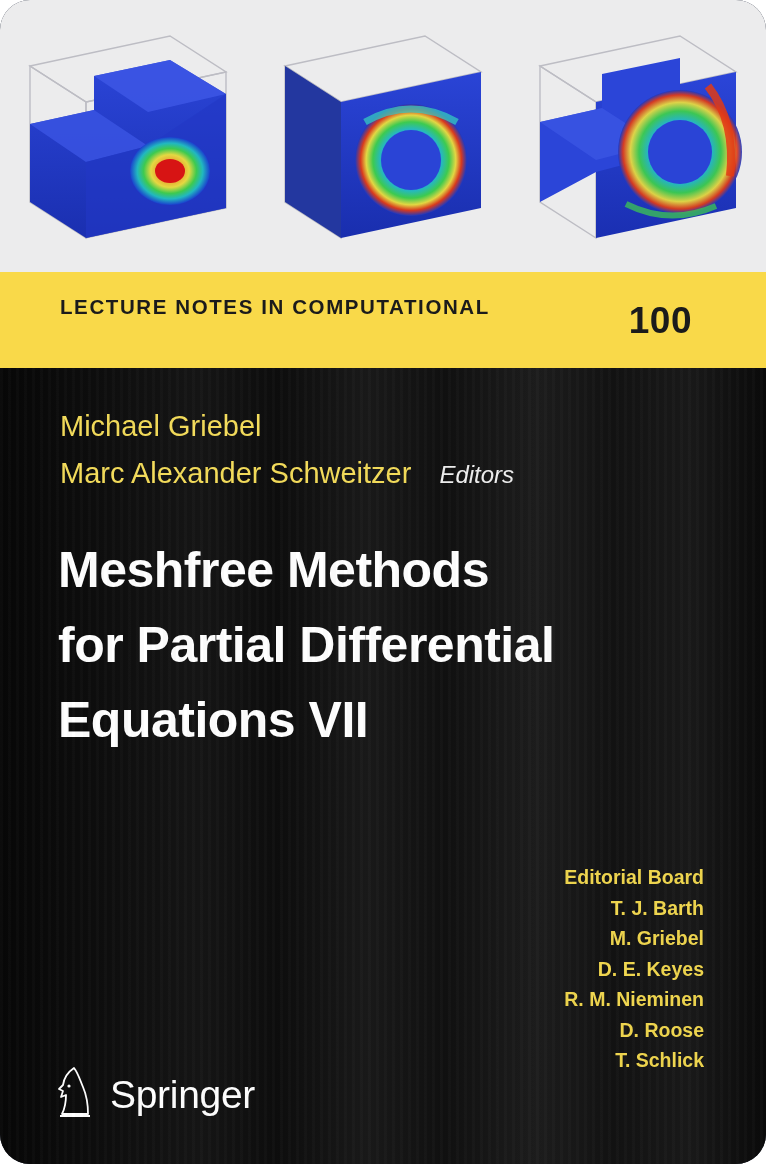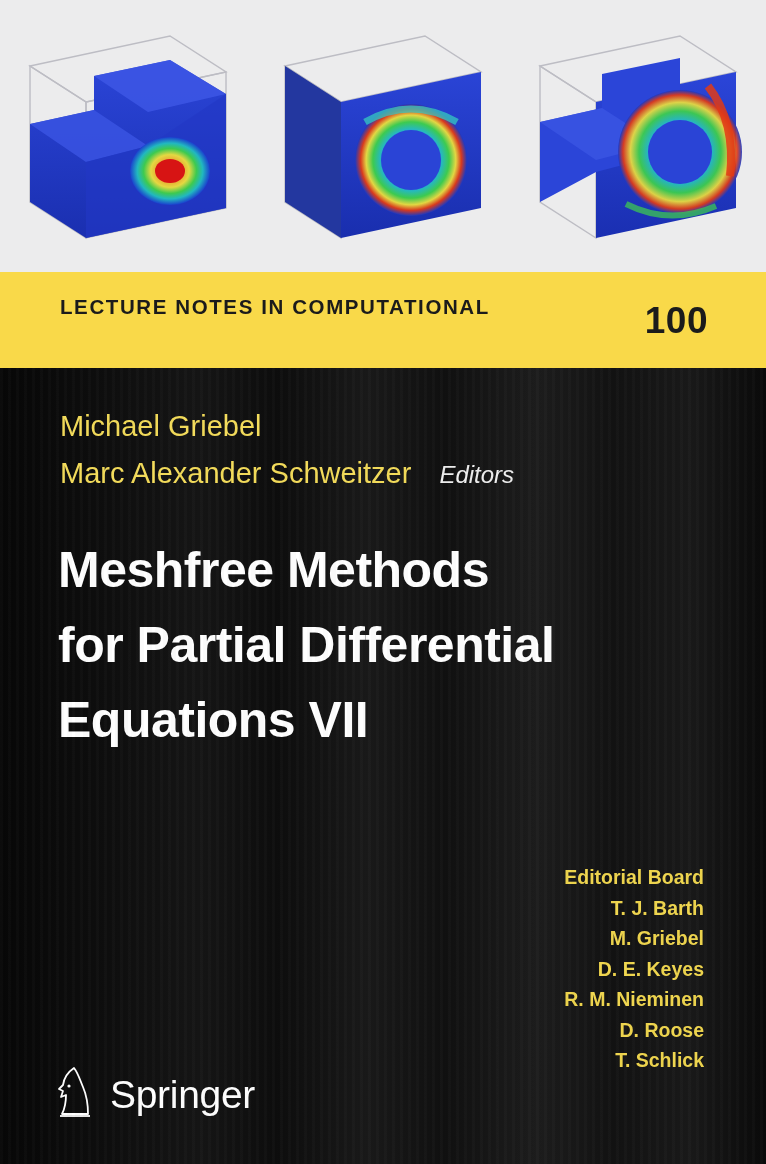--- a/index.html
+++ b/index.html
@@ -9,20 +9,21 @@
   }
   body {
     font-family: "Liberation Sans", sans-serif;
   }
   .cover {
     position: relative;
     width: 766px;
     height: 1164px;
     overflow: hidden;
     background: #0f172a;
+    border-radius: 30px;
   }
 
   
   .image-band {
     position: absolute;
     left: 0; top: 0;
     width: 766px;
     height: 272px;
     background: #ececed;
   }
@@ -56,21 +57,21 @@
     top: 20px;
     width: 520px;
     color: #1b1b1b;
     font-weight: bold;
     font-size: 20.5px;
     letter-spacing: 1.6px;
     line-height: 29px;
   }
   .series-number {
     position: absolute;
-    right: 58px;
+    right: 74px;
     top: 20px;
     color: #1b1b1b;
     font-weight: bold;
     font-size: 37px;
     letter-spacing: 0.5px;
     line-height: 58px;
   }
 
   
   .main {

